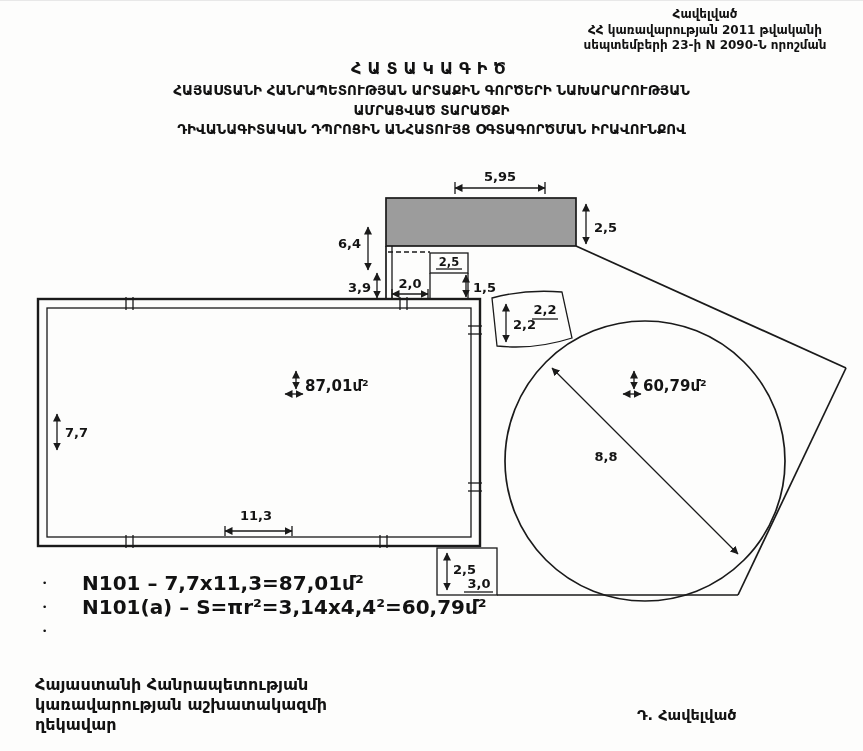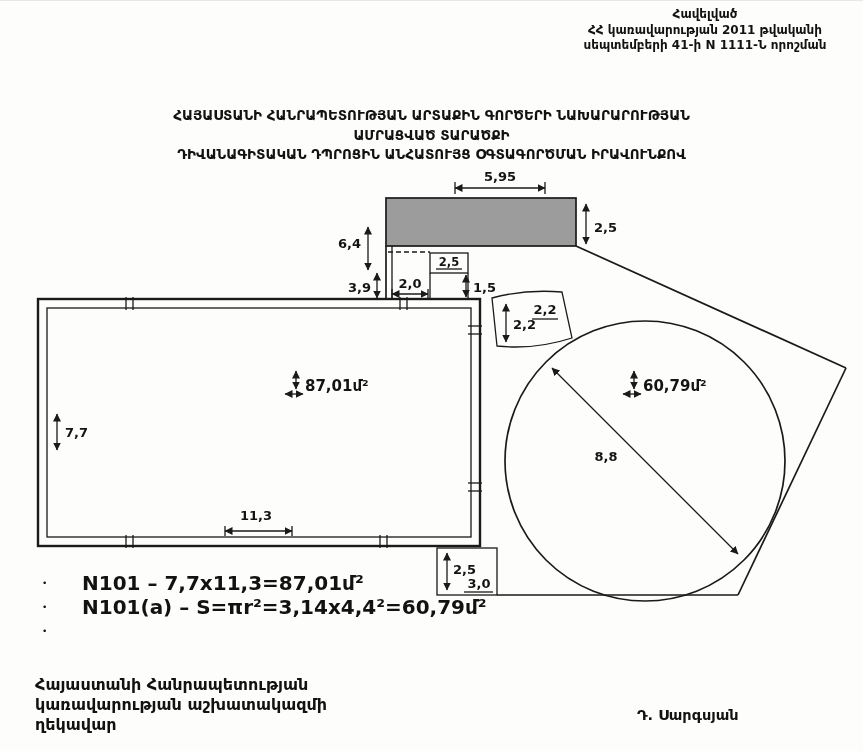--- a/index.html
+++ b/index.html
@@ -11,21 +11,21 @@
   .abs{position:absolute;}
   .appendix{
     left:552px;top:6px;width:306px;text-align:center;
     font-size:12px;font-weight:700;line-height:15.5px;
   }
   .doc-title{
     left:0;top:58px;width:863px;text-align:center;
     font-size:16px;font-weight:700;letter-spacing:6px;
   }
   .subtitle{
-    left:0;top:105px;width:863px;text-align:center;
+    left:0;top:80px;width:863px;text-align:center;
     font-size:13.5px;font-weight:700;line-height:19.5px;
   }
   .plan{position:absolute;left:0;top:0;}
   .plan text{font-family:"DejaVu Sans",sans-serif;font-weight:700;fill:#141414;}
   .plan .dim{font-size:13px;}
   .plan .dims{font-size:11.5px;}
   .plan .area{font-size:15px;}
   .ln{stroke:#1a1a1a;fill:none;stroke-width:1.3px;}
   .thick{stroke-width:2.4px;}
   .mid{stroke-width:1.7px;}
@@ -40,23 +40,24 @@
   .signature{left:637px;top:706px;font-size:14.5px;font-weight:600;}
 </style>
 </head>
 <body>
 
 <div class="page">
 
   <div class="abs appendix">
     <div>Հավելված</div>
     <div>ՀՀ կառավարության 2011 թվականի</div>
-    <div>սեպտեմբերի 41-ի N 1111-Ն որոշման</div>
-  </div>
-
+    <div>սեպտեմբերի 23-ի N 2090-Ն որոշման</div>
+  </div>
+
+  <div class="abs doc-title">ՀԱՏԱԿԱԳԻԾ</div>
 
   <div class="abs subtitle">
     <div>ՀԱՅԱՍՏԱՆԻ ՀԱՆՐԱՊԵՏՈՒԹՅԱՆ ԱՐՏԱՔԻՆ ԳՈՐԾԵՐԻ ՆԱԽԱՐԱՐՈՒԹՅԱՆ</div>
     <div>ԱՄՐԱՑՎԱԾ ՏԱՐԱԾՔԻ</div>
     <div>ԴԻՎԱՆԱԳԻՏԱԿԱՆ ԴՊՐՈՑԻՆ ԱՆՀԱՏՈՒՅՑ ՕԳՏԱԳՈՐԾՄԱՆ ԻՐԱՎՈՒՆՔՈՎ</div>
   </div>
 
   <svg class="plan" width="863" height="751" viewBox="0 0 863 751">
     <defs>
       <marker id="arr" markerUnits="userSpaceOnUse" markerWidth="10" markerHeight="10" refX="7.5" refY="4" orient="auto-start-reverse">
@@ -198,15 +199,15 @@
       <span class="bullet">•</span>
     </div>
   </div>
 
   <div class="abs footer-left">
     <div>Հայաստանի Հանրապետության</div>
     <div>կառավարության աշխատակազմի</div>
     <div>ղեկավար</div>
   </div>
 
-  <div class="abs signature">Դ. Սարգսյան</div>
+  <div class="abs signature">Դ. Հավելված</div>
 
 </div>
 
 </body></html>

